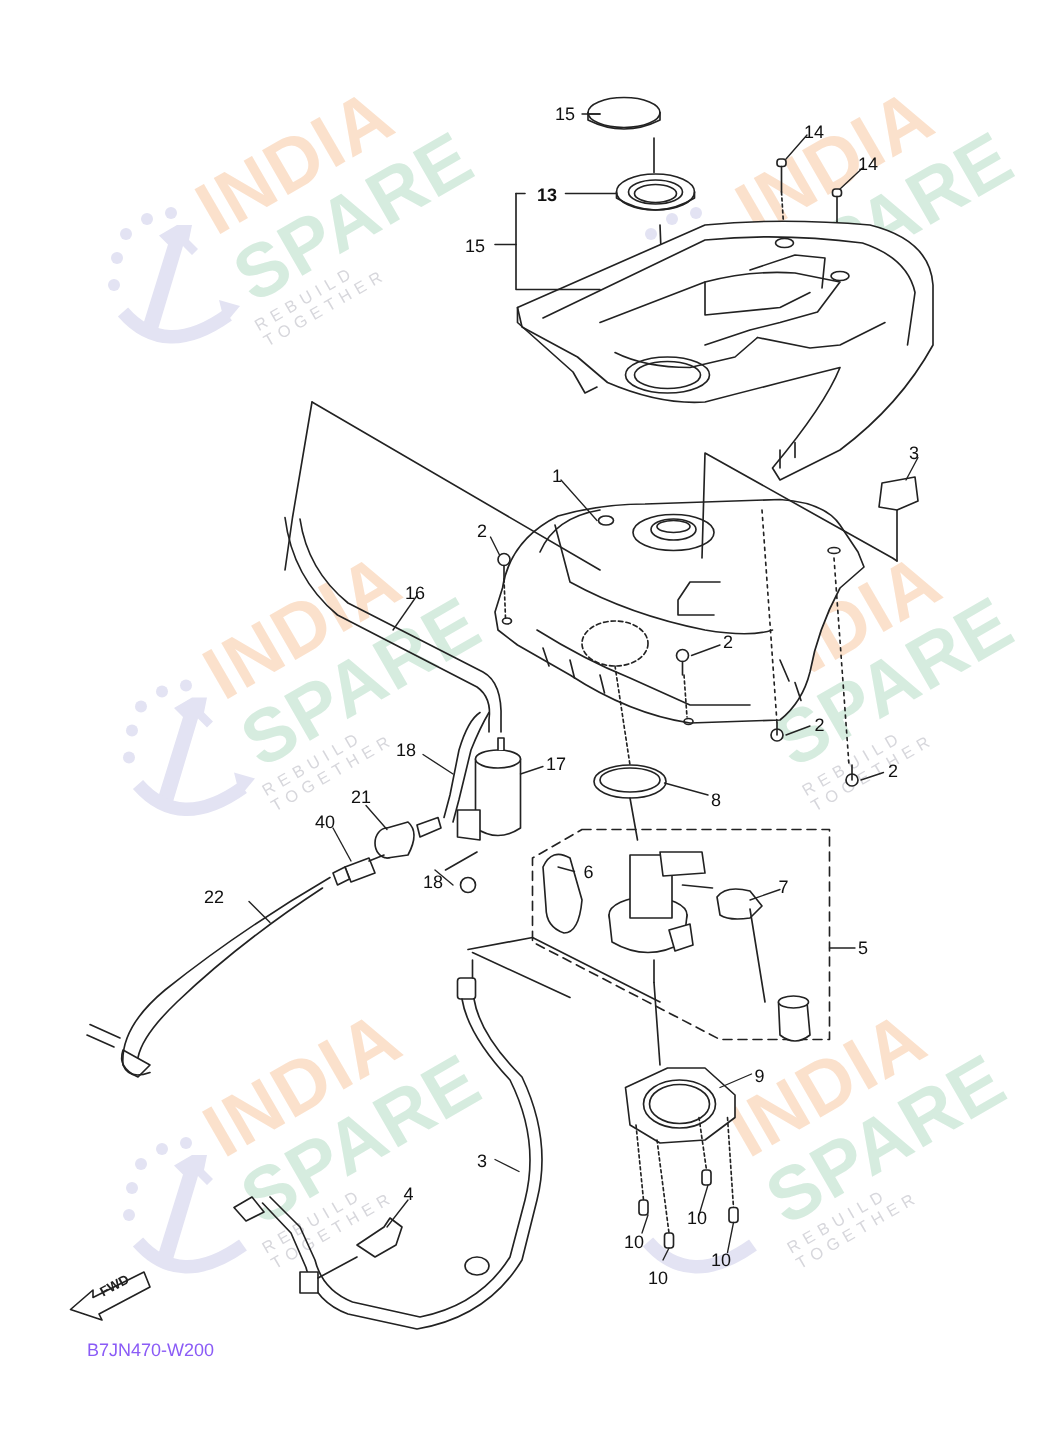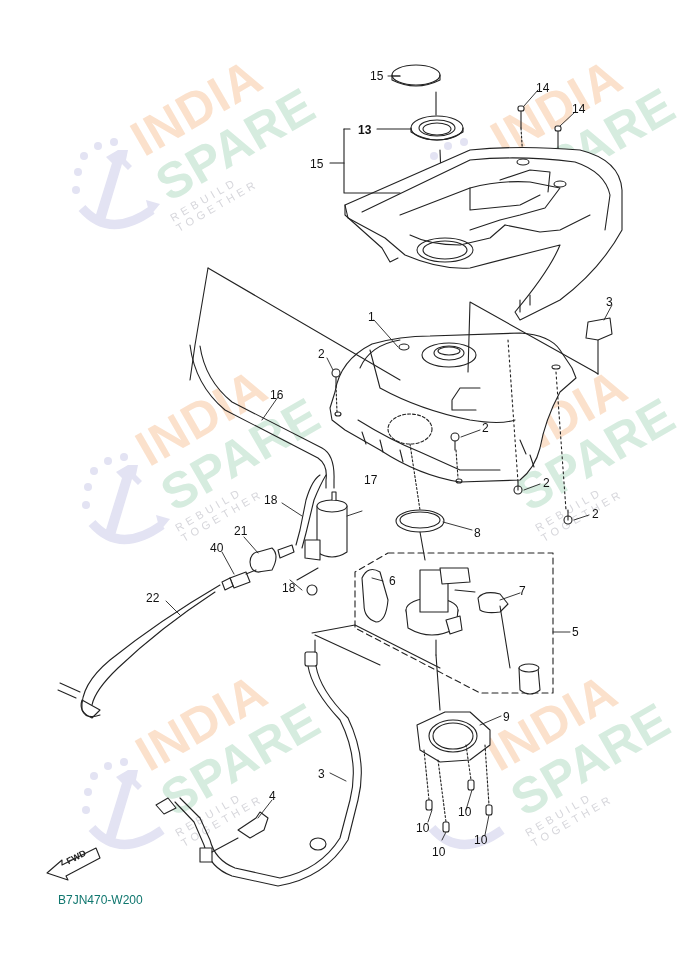--- a/index.html
+++ b/index.html
@@ -4,21 +4,21 @@
 <style>
   html, body { margin:0; padding:0; background:#ffffff; }
   body { width:698px; height:967px; position:relative; overflow:hidden;
          font-family:"Liberation Sans", sans-serif; }
   #canvas { position:absolute; left:0; top:0; width:698px; height:967px; }
   .wm { position:absolute; pointer-events:none; }
   .wm-india { position:absolute; font-weight:bold; font-size:50px; color:#fbe1cc; letter-spacing:1px; transform:rotate(-30deg); transform-origin:left bottom; }
   .wm-spare { position:absolute; font-weight:bold; font-size:50px; color:#d6ecdf; letter-spacing:1px; transform:rotate(-30deg); transform-origin:left bottom; }
   .wm-tag { position:absolute; font-size:11px; color:#d7d7dc; letter-spacing:4px; transform:rotate(-30deg); transform-origin:left bottom; }
   .callout { position:absolute; font-size:12px; color:#111; line-height:12px; }
-  .code { position:absolute; font-size:12px; color:#0f766e; }
+  .code { position:absolute; font-size:12px; color:#8b5cf6; }
 </style>
 </head>
 <body>
 
 <div id="canvas">
 
   <div class="wm" style="left:70px;top:60px;width:260px;height:190px;">
     <svg width="110" height="120" style="position:absolute;left:0;top:60px;">
       <g fill="#e3e3f3">
         <circle cx="14" cy="36" r="4"></circle>
@@ -326,28 +326,28 @@
   <span class="callout" style="left:358px;top:124px;font-weight:bold;">13</span>
   <span class="callout" style="left:310px;top:158px;">15</span>
   <span class="callout" style="left:606px;top:296px;">3</span>
   <span class="callout" style="left:368px;top:311px;">1</span>
   <span class="callout" style="left:318px;top:348px;">2</span>
   <span class="callout" style="left:482px;top:422px;">2</span>
   <span class="callout" style="left:543px;top:477px;">2</span>
   <span class="callout" style="left:592px;top:508px;">2</span>
   <span class="callout" style="left:270px;top:389px;">16</span>
   <span class="callout" style="left:264px;top:494px;">18</span>
-  <span class="callout" style="left:364px;top:474px;">17</span>
+  <span class="callout" style="left:364px;top:503px;">17</span>
   <span class="callout" style="left:234px;top:525px;">21</span>
   <span class="callout" style="left:210px;top:542px;">40</span>
   <span class="callout" style="left:474px;top:527px;">8</span>
   <span class="callout" style="left:389px;top:575px;">6</span>
   <span class="callout" style="left:519px;top:585px;">7</span>
   <span class="callout" style="left:572px;top:626px;">5</span>
-  <span class="callout" style="left:146px;top:592px;">22</span>
+  <span class="callout" style="left:136px;top:592px;">22</span>
   <span class="callout" style="left:282px;top:582px;">18</span>
   <span class="callout" style="left:503px;top:711px;">9</span>
   <span class="callout" style="left:318px;top:768px;">3</span>
   <span class="callout" style="left:269px;top:790px;">4</span>
   <span class="callout" style="left:416px;top:822px;">10</span>
   <span class="callout" style="left:458px;top:806px;">10</span>
   <span class="callout" style="left:432px;top:846px;">10</span>
   <span class="callout" style="left:474px;top:834px;">10</span>
 
   <span style="position:absolute;left:66px;top:852px;font-size:9px;font-weight:bold;color:#222;transform:rotate(-28deg);">FWD</span>

